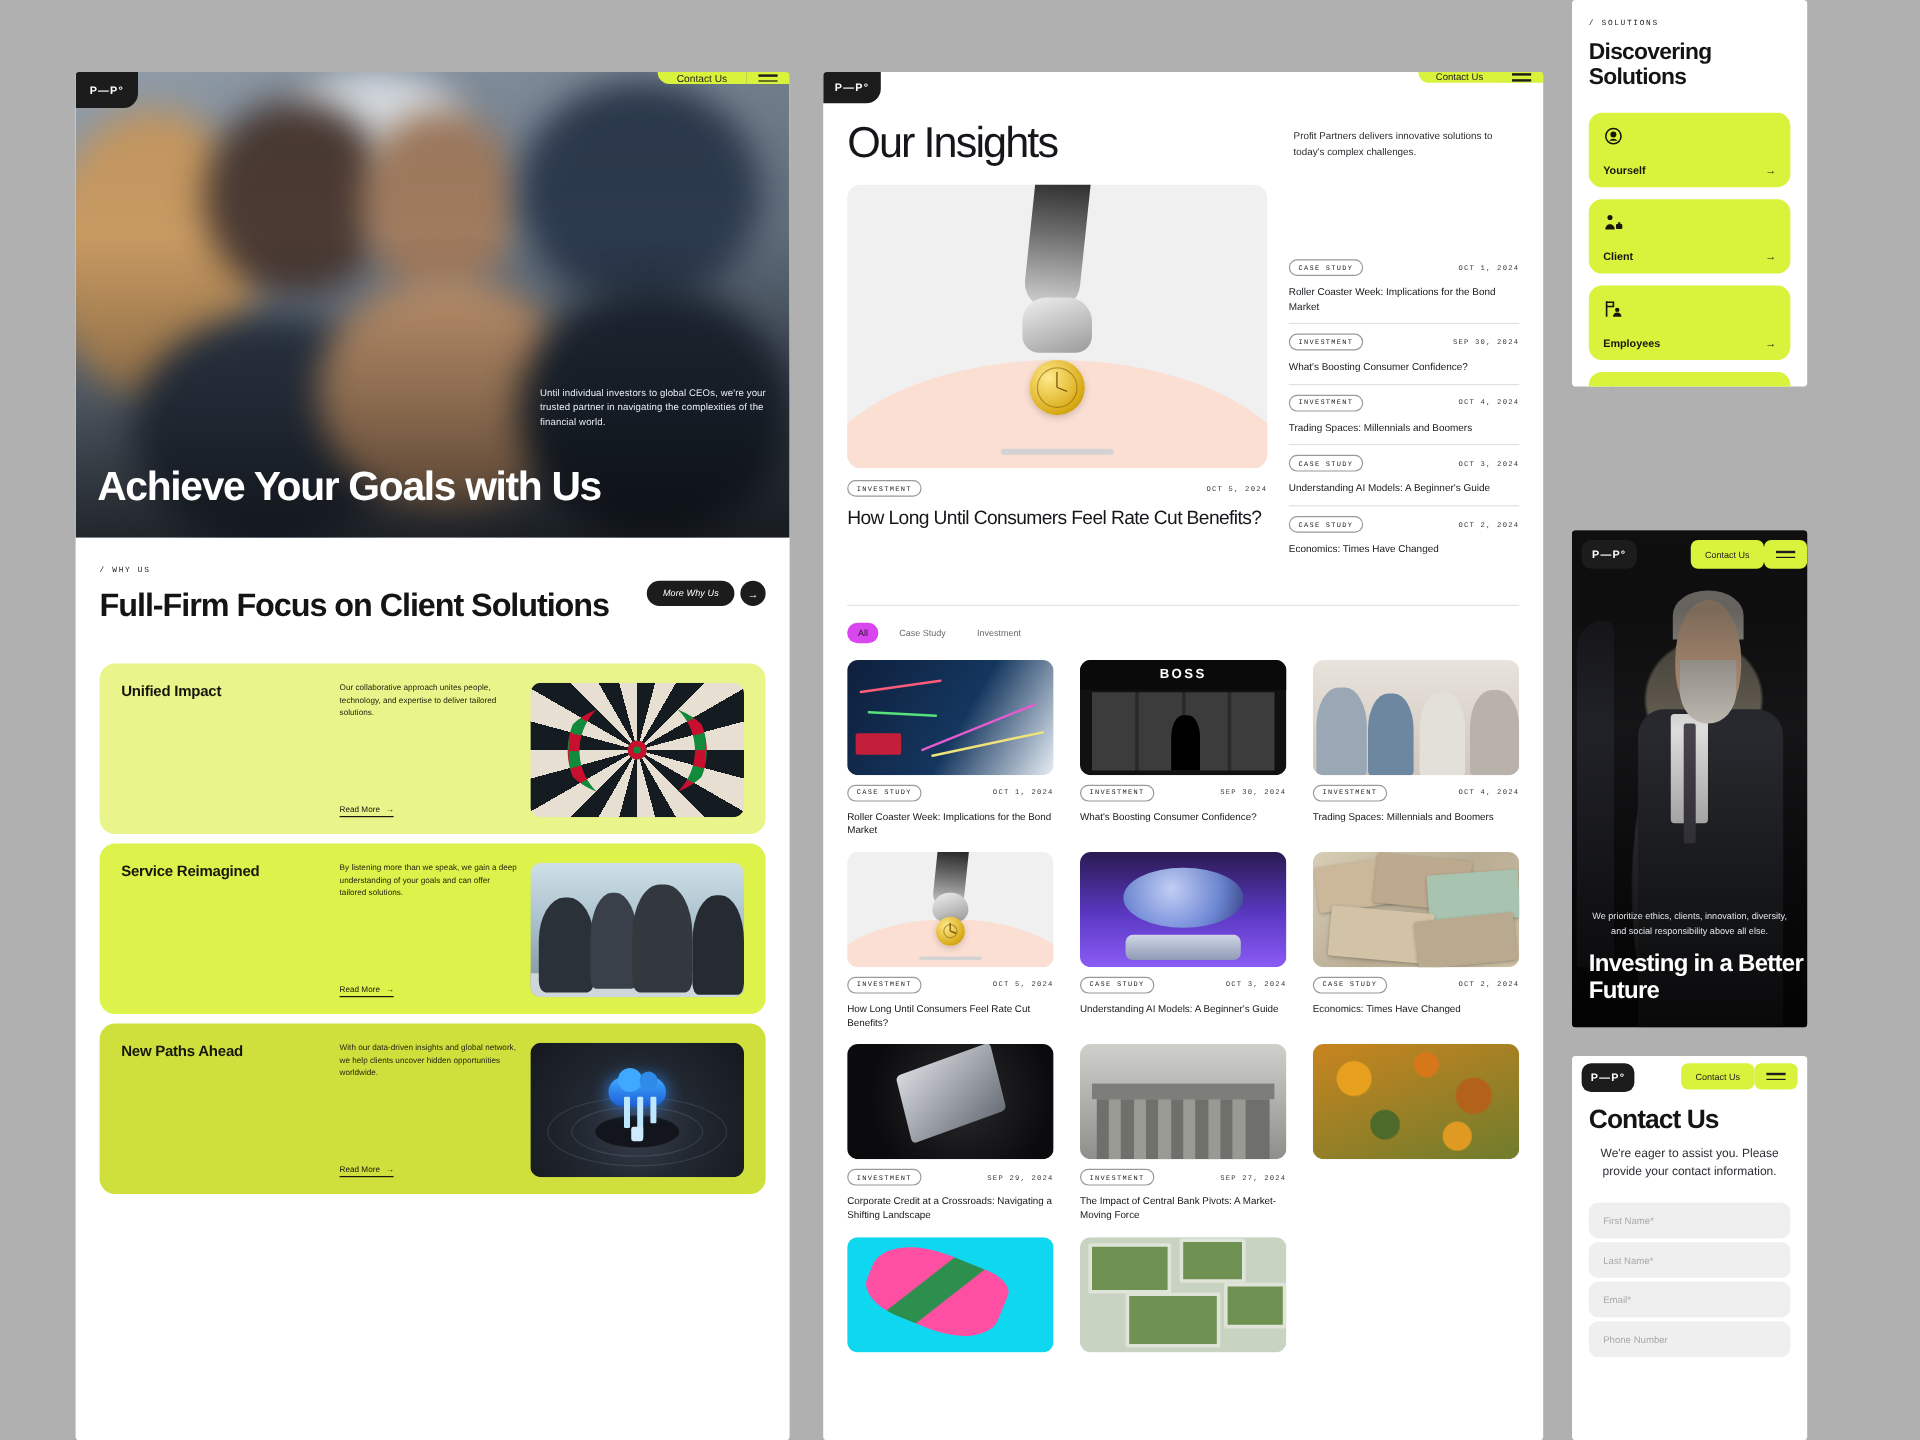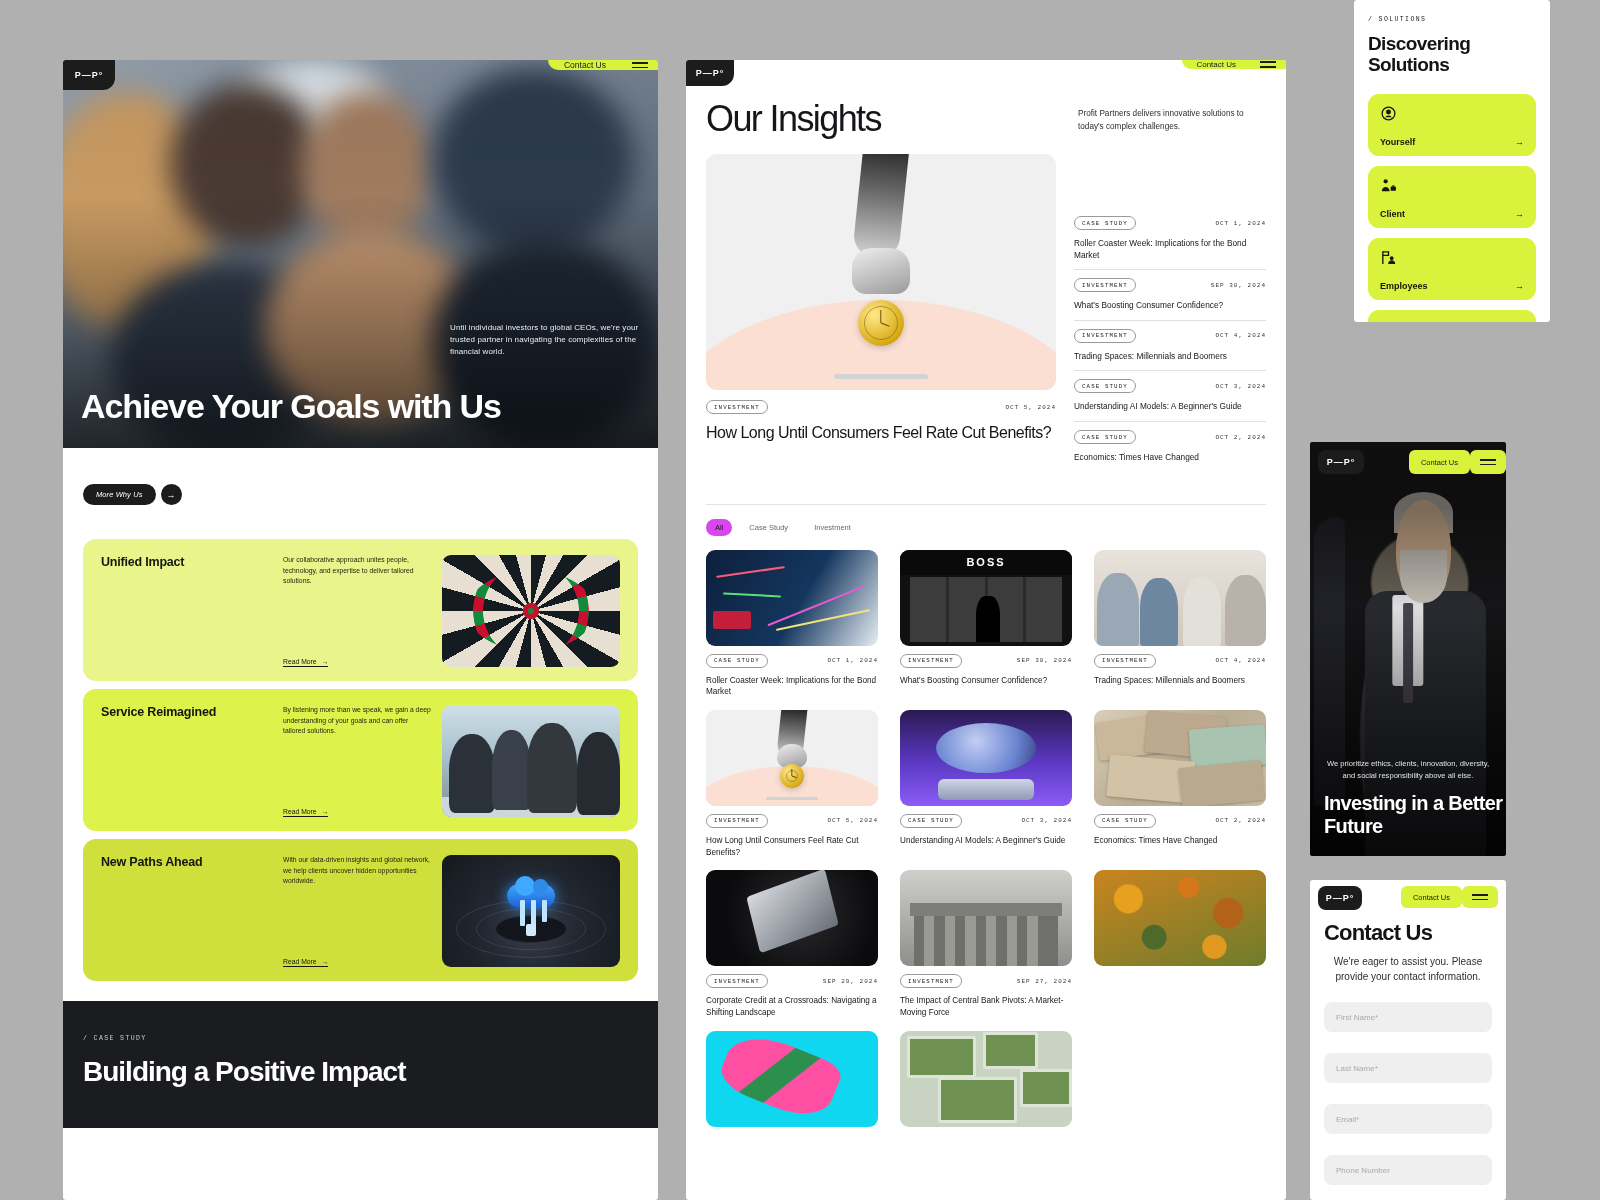--- a/index.html
+++ b/index.html
@@ -197,21 +197,21 @@
     radial-gradient(circle at 70% 80%, #e09a22 0 8%, transparent 9%),
     linear-gradient(160deg,#c9841f,#6f7c2c); }
   .art-pink { width:100%; height:100%; background:#10d7f0; position:relative; }
   .art-pink .arm { position:absolute; left:10%; top:14%; width:66%; height:66%;
     background:linear-gradient(120deg,#ff4fa3 0%,#ff4fa3 40%,#2d8f4e 41%,#2d8f4e 58%,#ff4fa3 59%);
     border-radius:50% 20% 45% 30%; transform:rotate(22deg); }
   .art-fields { width:100%; height:100%; background:#c9d3c2; position:relative; }
   .art-fields .f { position:absolute; background:#6f9152; border:3px solid #dfe4d8; border-radius:2px; }
 
   
-  #panel-sol { left:1310px; top:0px; width:196px; height:322px; border-radius:3px;margin-left:44px; }
+  #panel-sol { left:1310px; top:0px; width:196px; height:322px; border-radius:3px; }
   .sol-inner { padding: 16px 14px 0 14px; }
   .sol-title { font-size:19px; font-weight:700; letter-spacing:-.6px; line-height:1.12; color:#141414; margin-top:10px; }
   .sol-cards { margin-top:18px; display:flex; flex-direction:column; gap:10px; }
   .sol-card { background:#d9f23c; border-radius:11px; padding:11px 12px 10px 12px; position:relative; height:62px; }
   .sol-card .ico { width:17px; height:17px; }
   .sol-card .lbl { position:absolute; left:12px; bottom:9px; font-size:9px; font-weight:600; color:#15170d; }
   .sol-card .arr { position:absolute; right:12px; bottom:9px; font-size:9px; color:#15170d; }
 
   #panel-invest { left:1310px; top:442px; width:196px; height:414px; border-radius:3px; background:#141414; }
   .inv-photo { position:absolute; inset:0;
@@ -234,21 +234,21 @@
 
   #panel-contact { left:1310px; top:880px; width:196px; height:320px; border-radius:3px; }
   #panel-contact .logo-badge { width:44px; height:24px; }
   #panel-contact .topbar { height:26px; padding:6px 8px 0 8px; }
   #panel-contact .logo-badge { border-radius:8px; }
   #panel-contact .contact-pill { font-size:7.5px; padding:0 12px; height:22px; border-radius:6px; }
   #panel-contact .burger { height:22px; border-radius:6px; }
   .ct-inner { padding: 40px 14px 0 14px; }
   .ct-title { font-size:22px; font-weight:700; letter-spacing:-.8px; color:#141414; }
   .ct-sub { margin-top:8px; font-size:10px; line-height:1.5; color:#2c2e33;text-align:center; }
-  .ct-fields { margin-top:18px; display:flex; flex-direction:column; gap:21px; }
+  .ct-fields { margin-top:18px; display:flex; flex-direction:column; gap:3px; }
   .ct-field { height:30px; background:#efefef; border-radius:8px; display:flex; align-items:center; padding:0 12px;
     font-size:8px; color:#a9a9a9; }
 </style>
 </head>
 <body>
 
 <div class="stage">
 
   <div class="panel" id="panel-left">
 
@@ -279,20 +279,24 @@
             </div>
         </div>
       </div>
 
       <div class="hero-sub">Until individual investors to global CEOs, we're your trusted partner in navigating the complexities of the financial world.</div>
       <div class="hero-title">Achieve Your Goals with Us</div>
     </div>
 
     <div class="sec">
       <div class="whyus-row">
+        <div>
+          <div class="eyebrow">/ WHY US</div>
+          <div class="h2">Full-Firm Focus on Client Solutions</div>
+        </div>
         <div class="btnwrap">
           <div class="btn-dark">
             <span>More Why Us</span>
           </div>
           <div class="btn-circ">
             <span>→</span>
           </div>
         </div>
       </div>
 
@@ -351,24 +355,20 @@
               <div class="bar" style="left:50%;height:34px"></div>
               <div class="bar" style="left:56%;height:22px"></div>
               <div class="pad"></div>
             </div>
           </div>
         </div>
 
       </div>
     </div>
 
-    <div class="cs-dark">
-      <div class="eyebrow">/ CASE STUDY</div>
-      <h3>Building a Positive Impact</h3>
-    </div>
   </div>
 
   <div class="panel" id="panel-center">
     <div class="topbar">
       <div class="logo-badge">
         <span class="lg">P—P°</span>
       </div>
       <div class="nav-right">
         <div class="contact-pill">
           <span>Contact Us</span>

